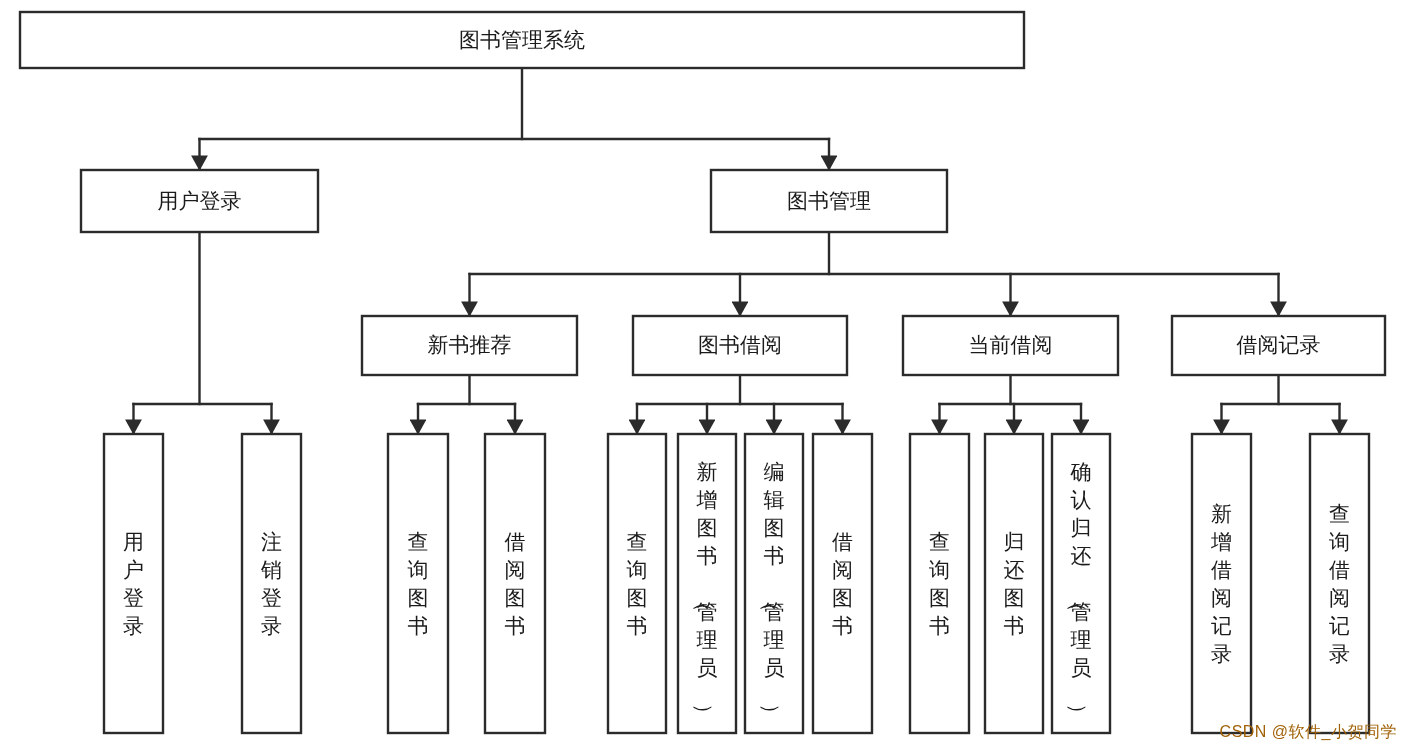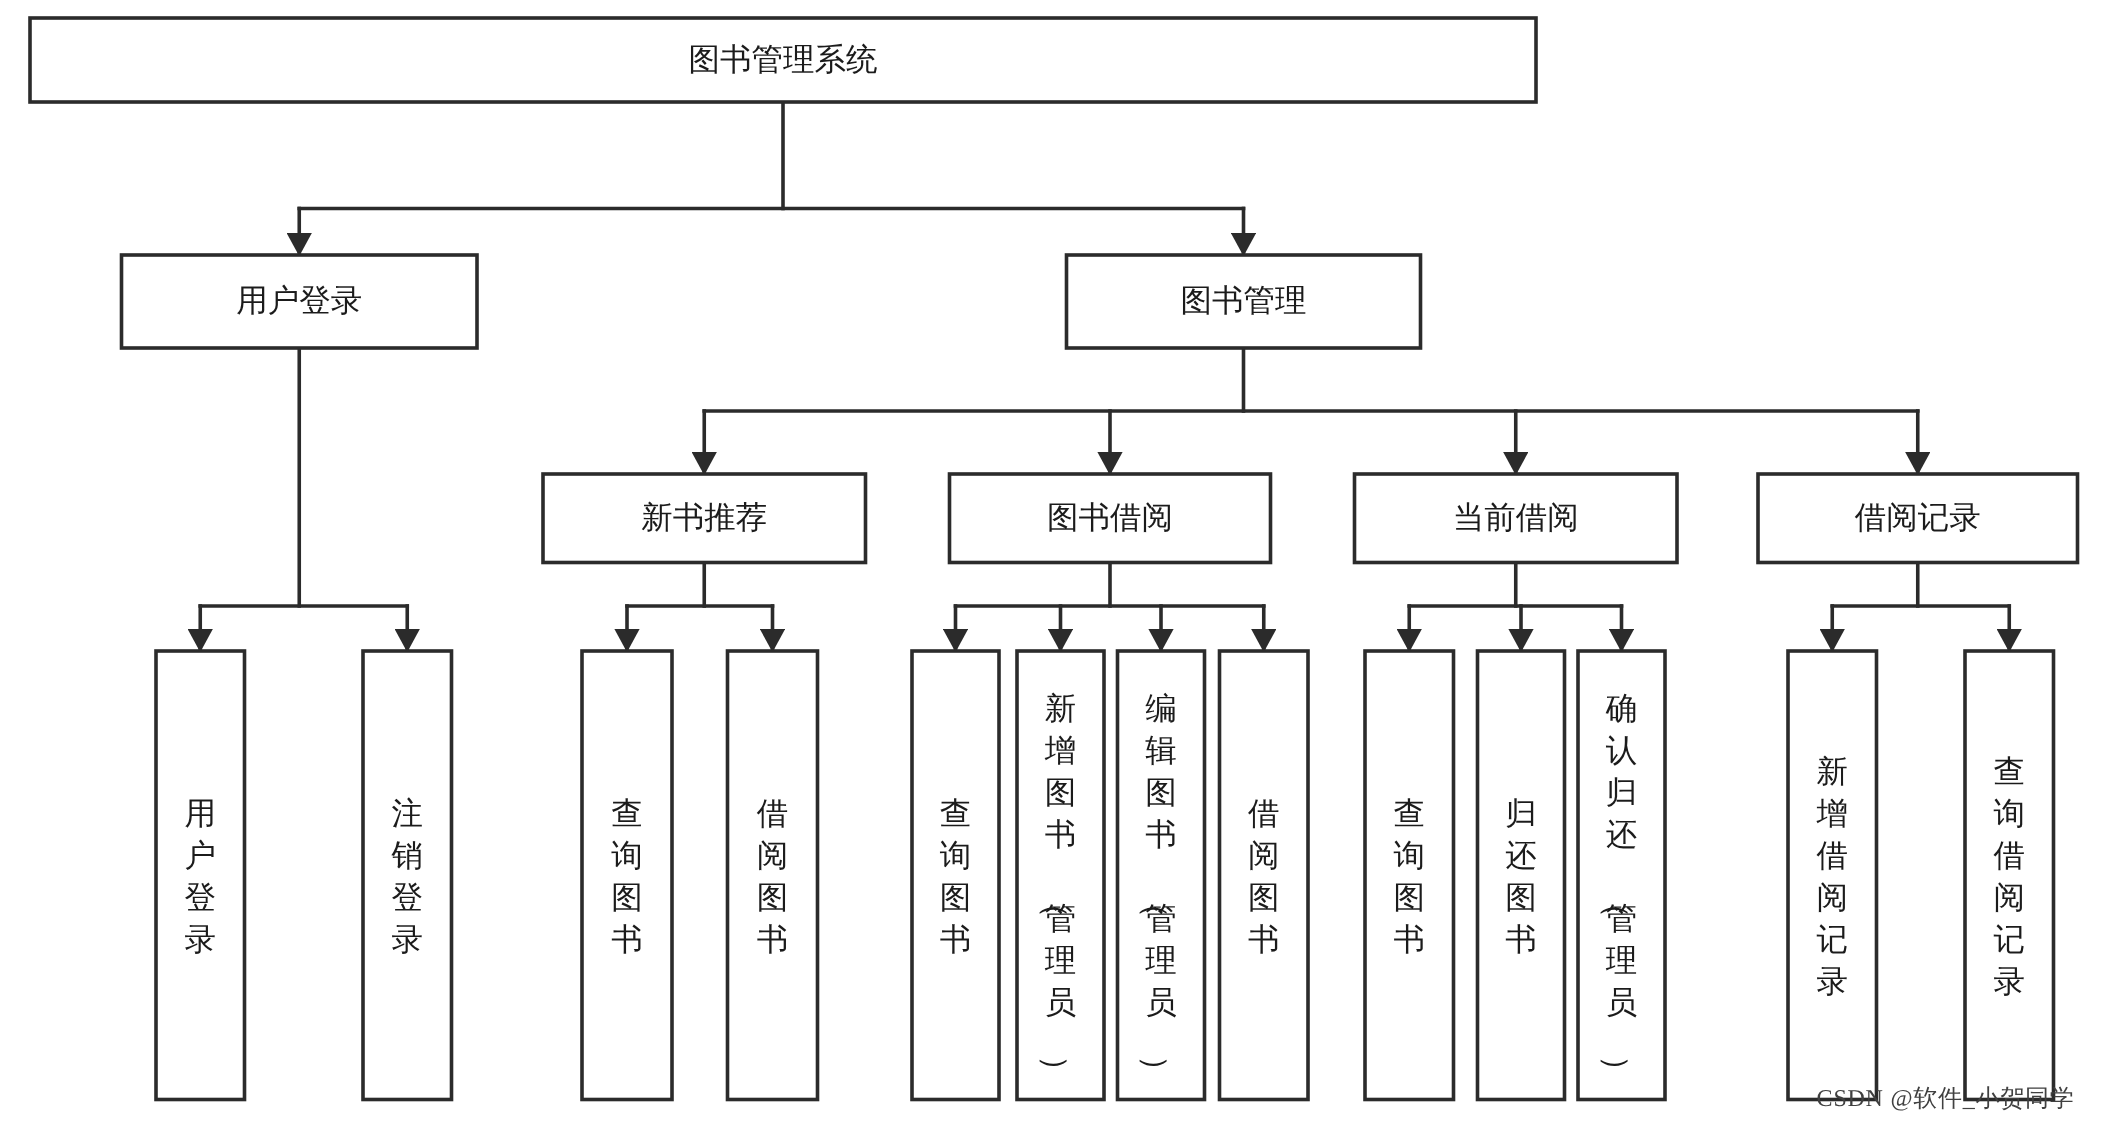--- a/index.html
+++ b/index.html
@@ -5,22 +5,22 @@
   html,body{margin:0;padding:0;background:#ffffff;}
   body{width:1405px;height:747px;position:relative;overflow:hidden;
        font-family:"Liberation Sans","DejaVu Sans",sans-serif;}
   #diagram{position:absolute;left:0;top:0;width:1405px;height:747px;}
   .node-rect{fill:#ffffff;stroke:#2b2b2b;stroke-width:2.4;}
   .node-label{fill:#1b1b1b;font-family:"Liberation Sans","DejaVu Sans",sans-serif;
               font-size:21px;text-anchor:middle;dominant-baseline:middle;}
   .node-label-v{fill:#1b1b1b;font-family:"Liberation Sans","DejaVu Sans",sans-serif;
                 font-size:21px;text-anchor:middle;}
   .edge{stroke:#2b2b2b;stroke-width:2.4;fill:none;stroke-linecap:square;}
-  .watermark{position:absolute;right:22px;bottom:4px;color:#404040;font-size:16px;
-             font-family:Liberation Serif, serif;white-space:nowrap;
+  .watermark{position:absolute;right:8px;bottom:4px;color:#a16207;font-size:16px;
+             font-family:Liberation Sans, sans-serif;white-space:nowrap;
              letter-spacing:0.5px;}
 </style>
 </head>
 <body>
 
 <svg id="diagram" viewBox="0 0 1405 747" xmlns="http://www.w3.org/2000/svg">
   <defs>
     <marker id="arrow" viewBox="0 0 12 12" refX="9" refY="6" markerWidth="7" markerHeight="7" orient="auto-start-reverse">
       <path d="M 0 0 L 11 6 L 0 12 z" fill="#2b2b2b"></path>
     </marker>

